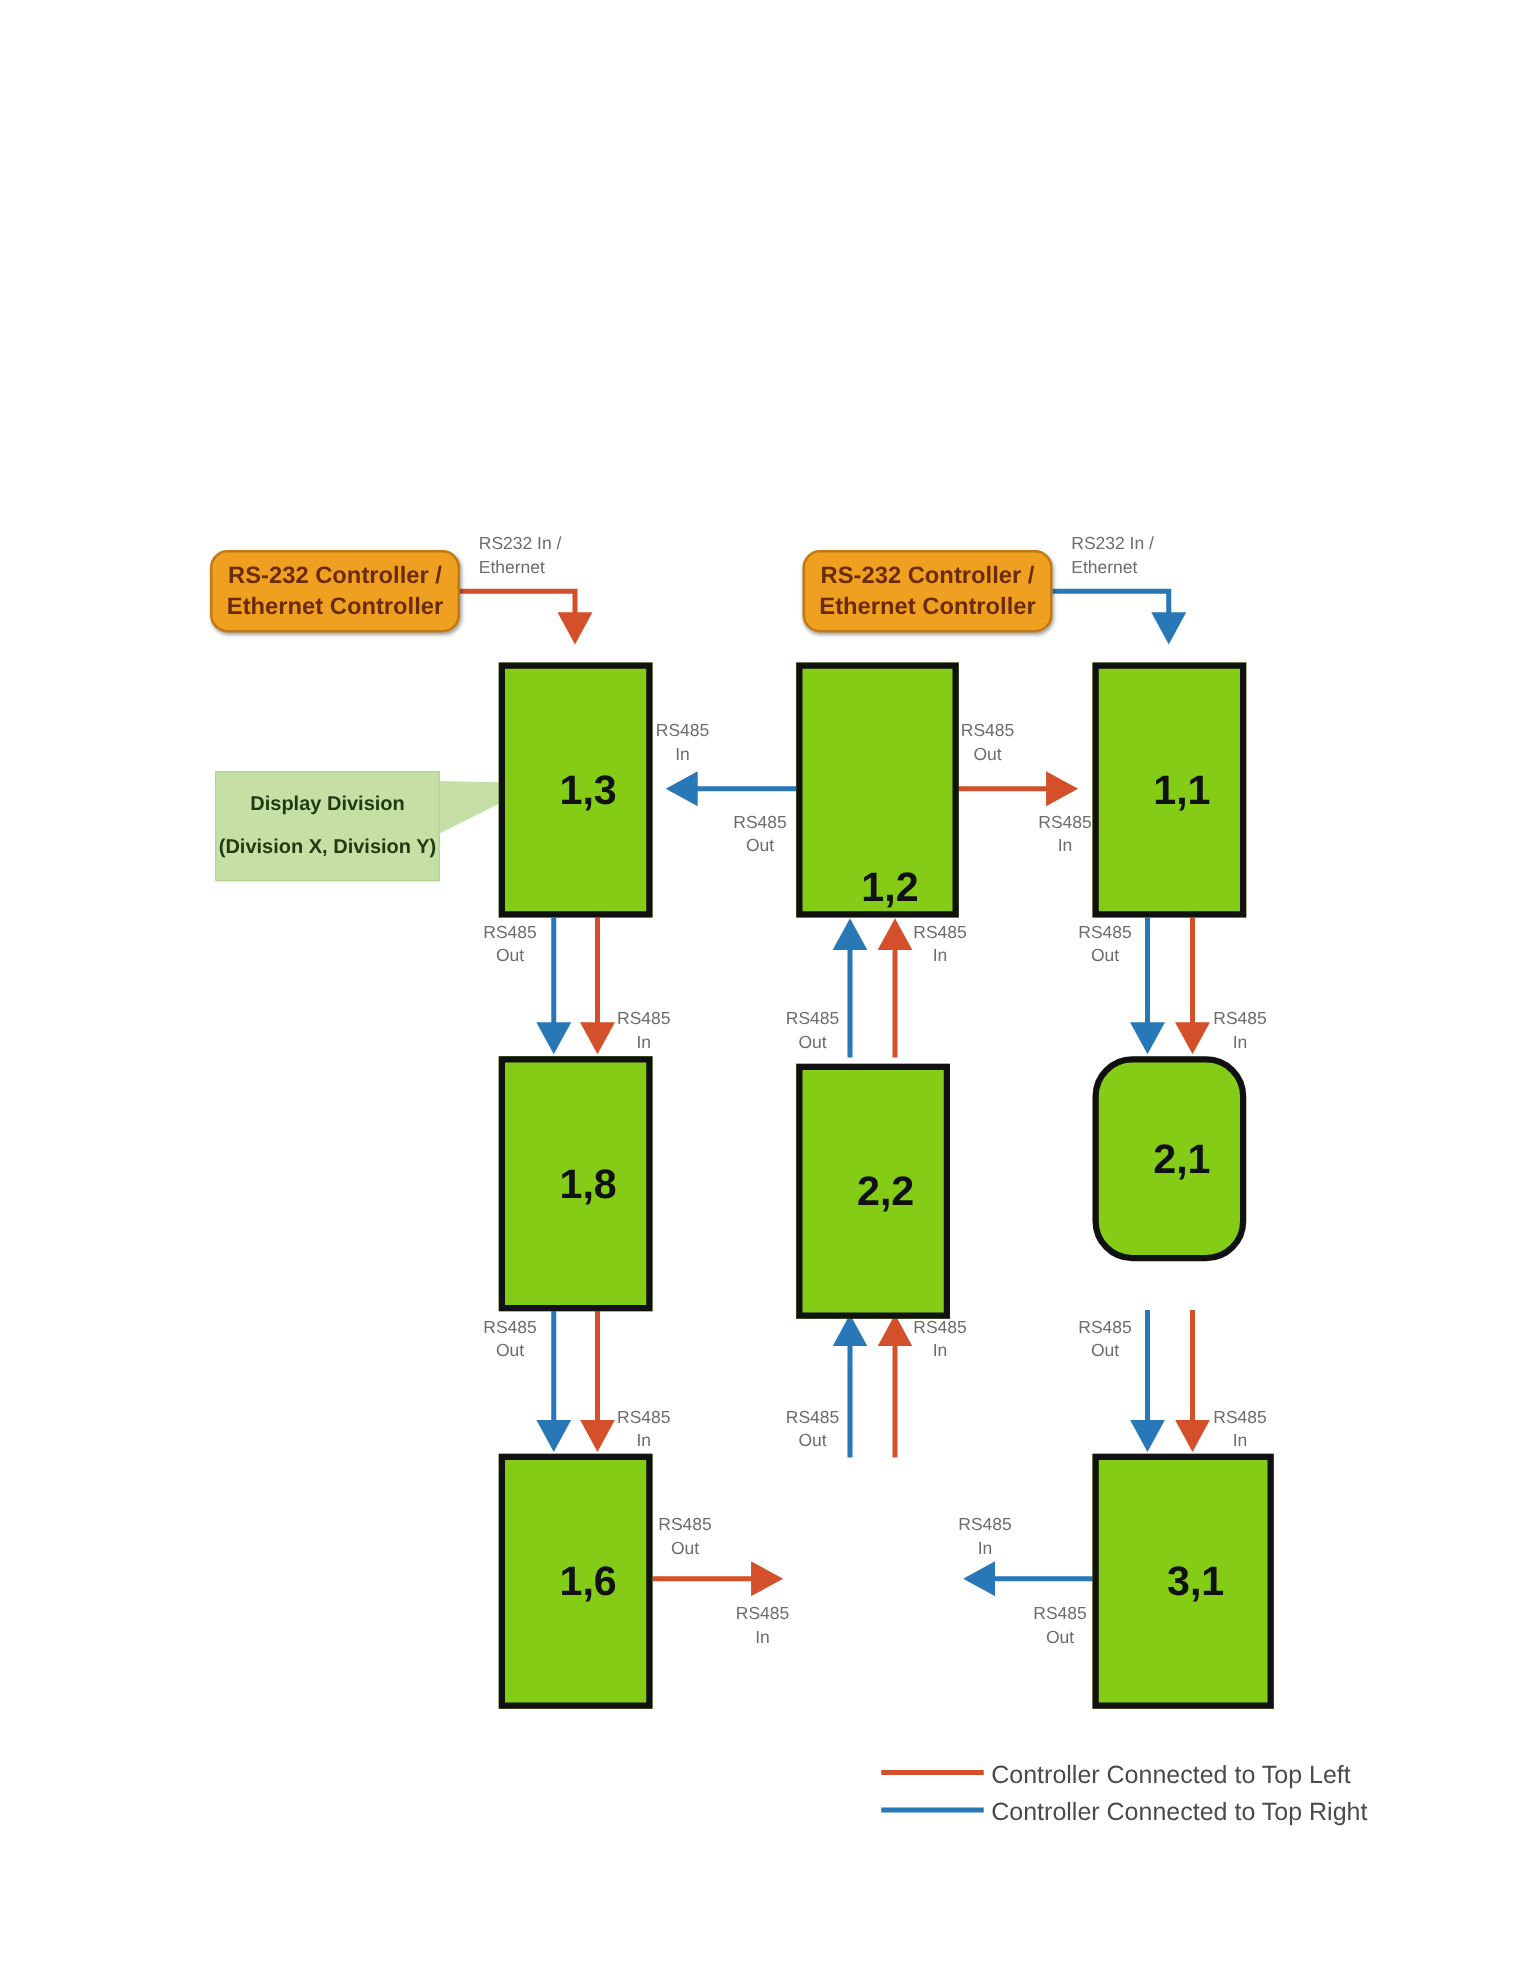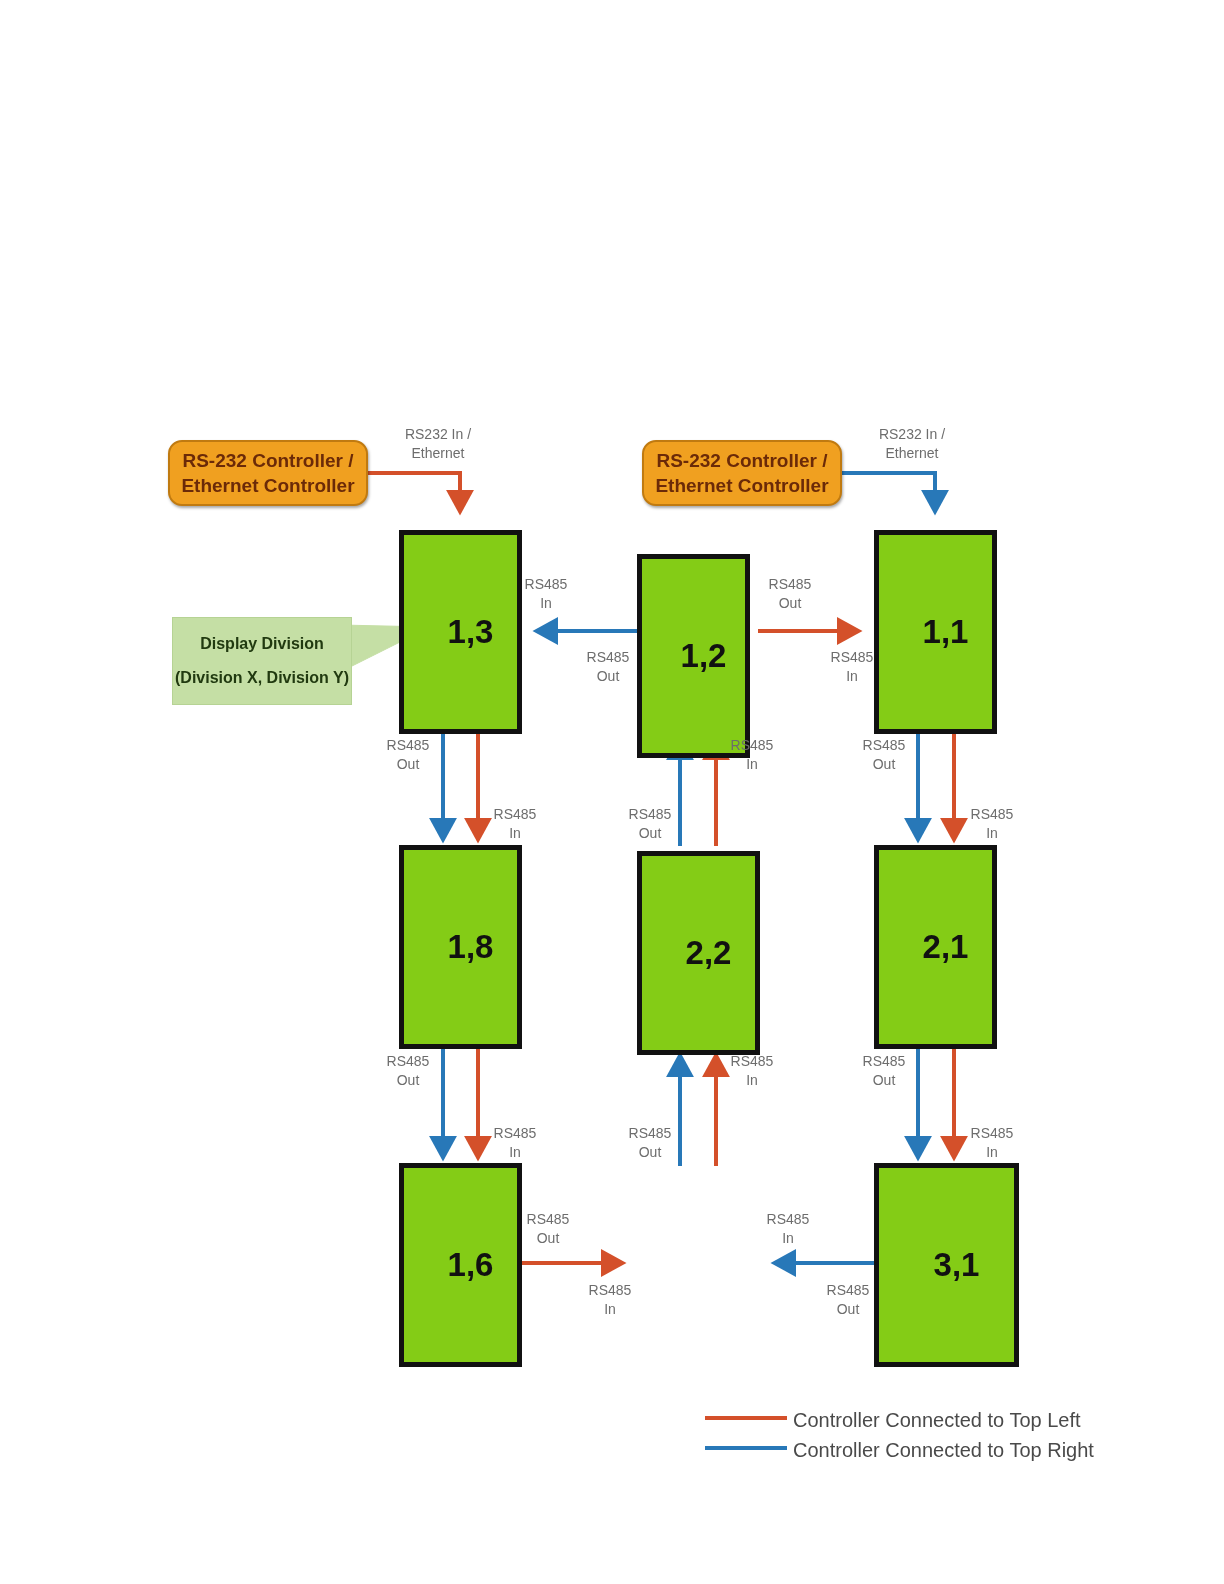--- a/index.html
+++ b/index.html
@@ -83,21 +83,20 @@
     font-family: "Liberation Sans", sans-serif;
   }
   
   .wire-label {
     position: absolute;
     font-size: 14px;
     color: #6d6d6d;
     line-height: 19px;
     white-space: pre-line;
     font-family: "Liberation Sans", sans-serif;
-    text-align: center;
   }
   .wire-label.center-align { text-align: center; }
   
   .legend-text {
     position: absolute;
     font-size: 20px;
     color: #4a4a4a;
     white-space: nowrap;
     font-family: "Liberation Sans", sans-serif;
   }
@@ -166,34 +165,34 @@
 Ethernet</div>
 
   <div class="callout" style="left:172px; top:617px; width:180px; height:88px;">
     <div class="callout-line">Display Division</div>
     <div class="callout-line">(Division X, Division Y)</div>
   </div>
 
   <div class="panel" style="left:399px; top:530px; width:123px; height:204px;">
     <span class="panel-label">1,3</span>
   </div>
-  <div class="panel" style="left:637px; top:554px; width:113px; height:204px;">
+  <div class="panel" style="left:637px; top:530px; width:130px; height:204px;align-items:flex-end;">
     <span class="panel-label">1,2</span>
   </div>
   <div class="panel" style="left:874px; top:530px; width:123px; height:204px;">
     <span class="panel-label">1,1</span>
   </div>
 
   <div class="panel" style="left:399px; top:845px; width:123px; height:204px;">
     <span class="panel-label">1,8</span>
   </div>
   <div class="panel" style="left:637px; top:851px; width:123px; height:204px;">
     <span class="panel-label">2,2</span>
   </div>
-  <div class="panel" style="left:874px; top:845px; width:123px; height:204px;">
+  <div class="panel" style="left:874px; top:845px; width:123px; height:164px;border-radius:32px;">
     <span class="panel-label">2,1</span>
   </div>
 
   <div class="panel" style="left:399px; top:1163px; width:123px; height:204px;">
     <span class="panel-label">1,6</span>
   </div>
   <div class="panel" style="left:874px; top:1163px; width:145px; height:204px;">
     <span class="panel-label">3,1</span>
   </div>
 

